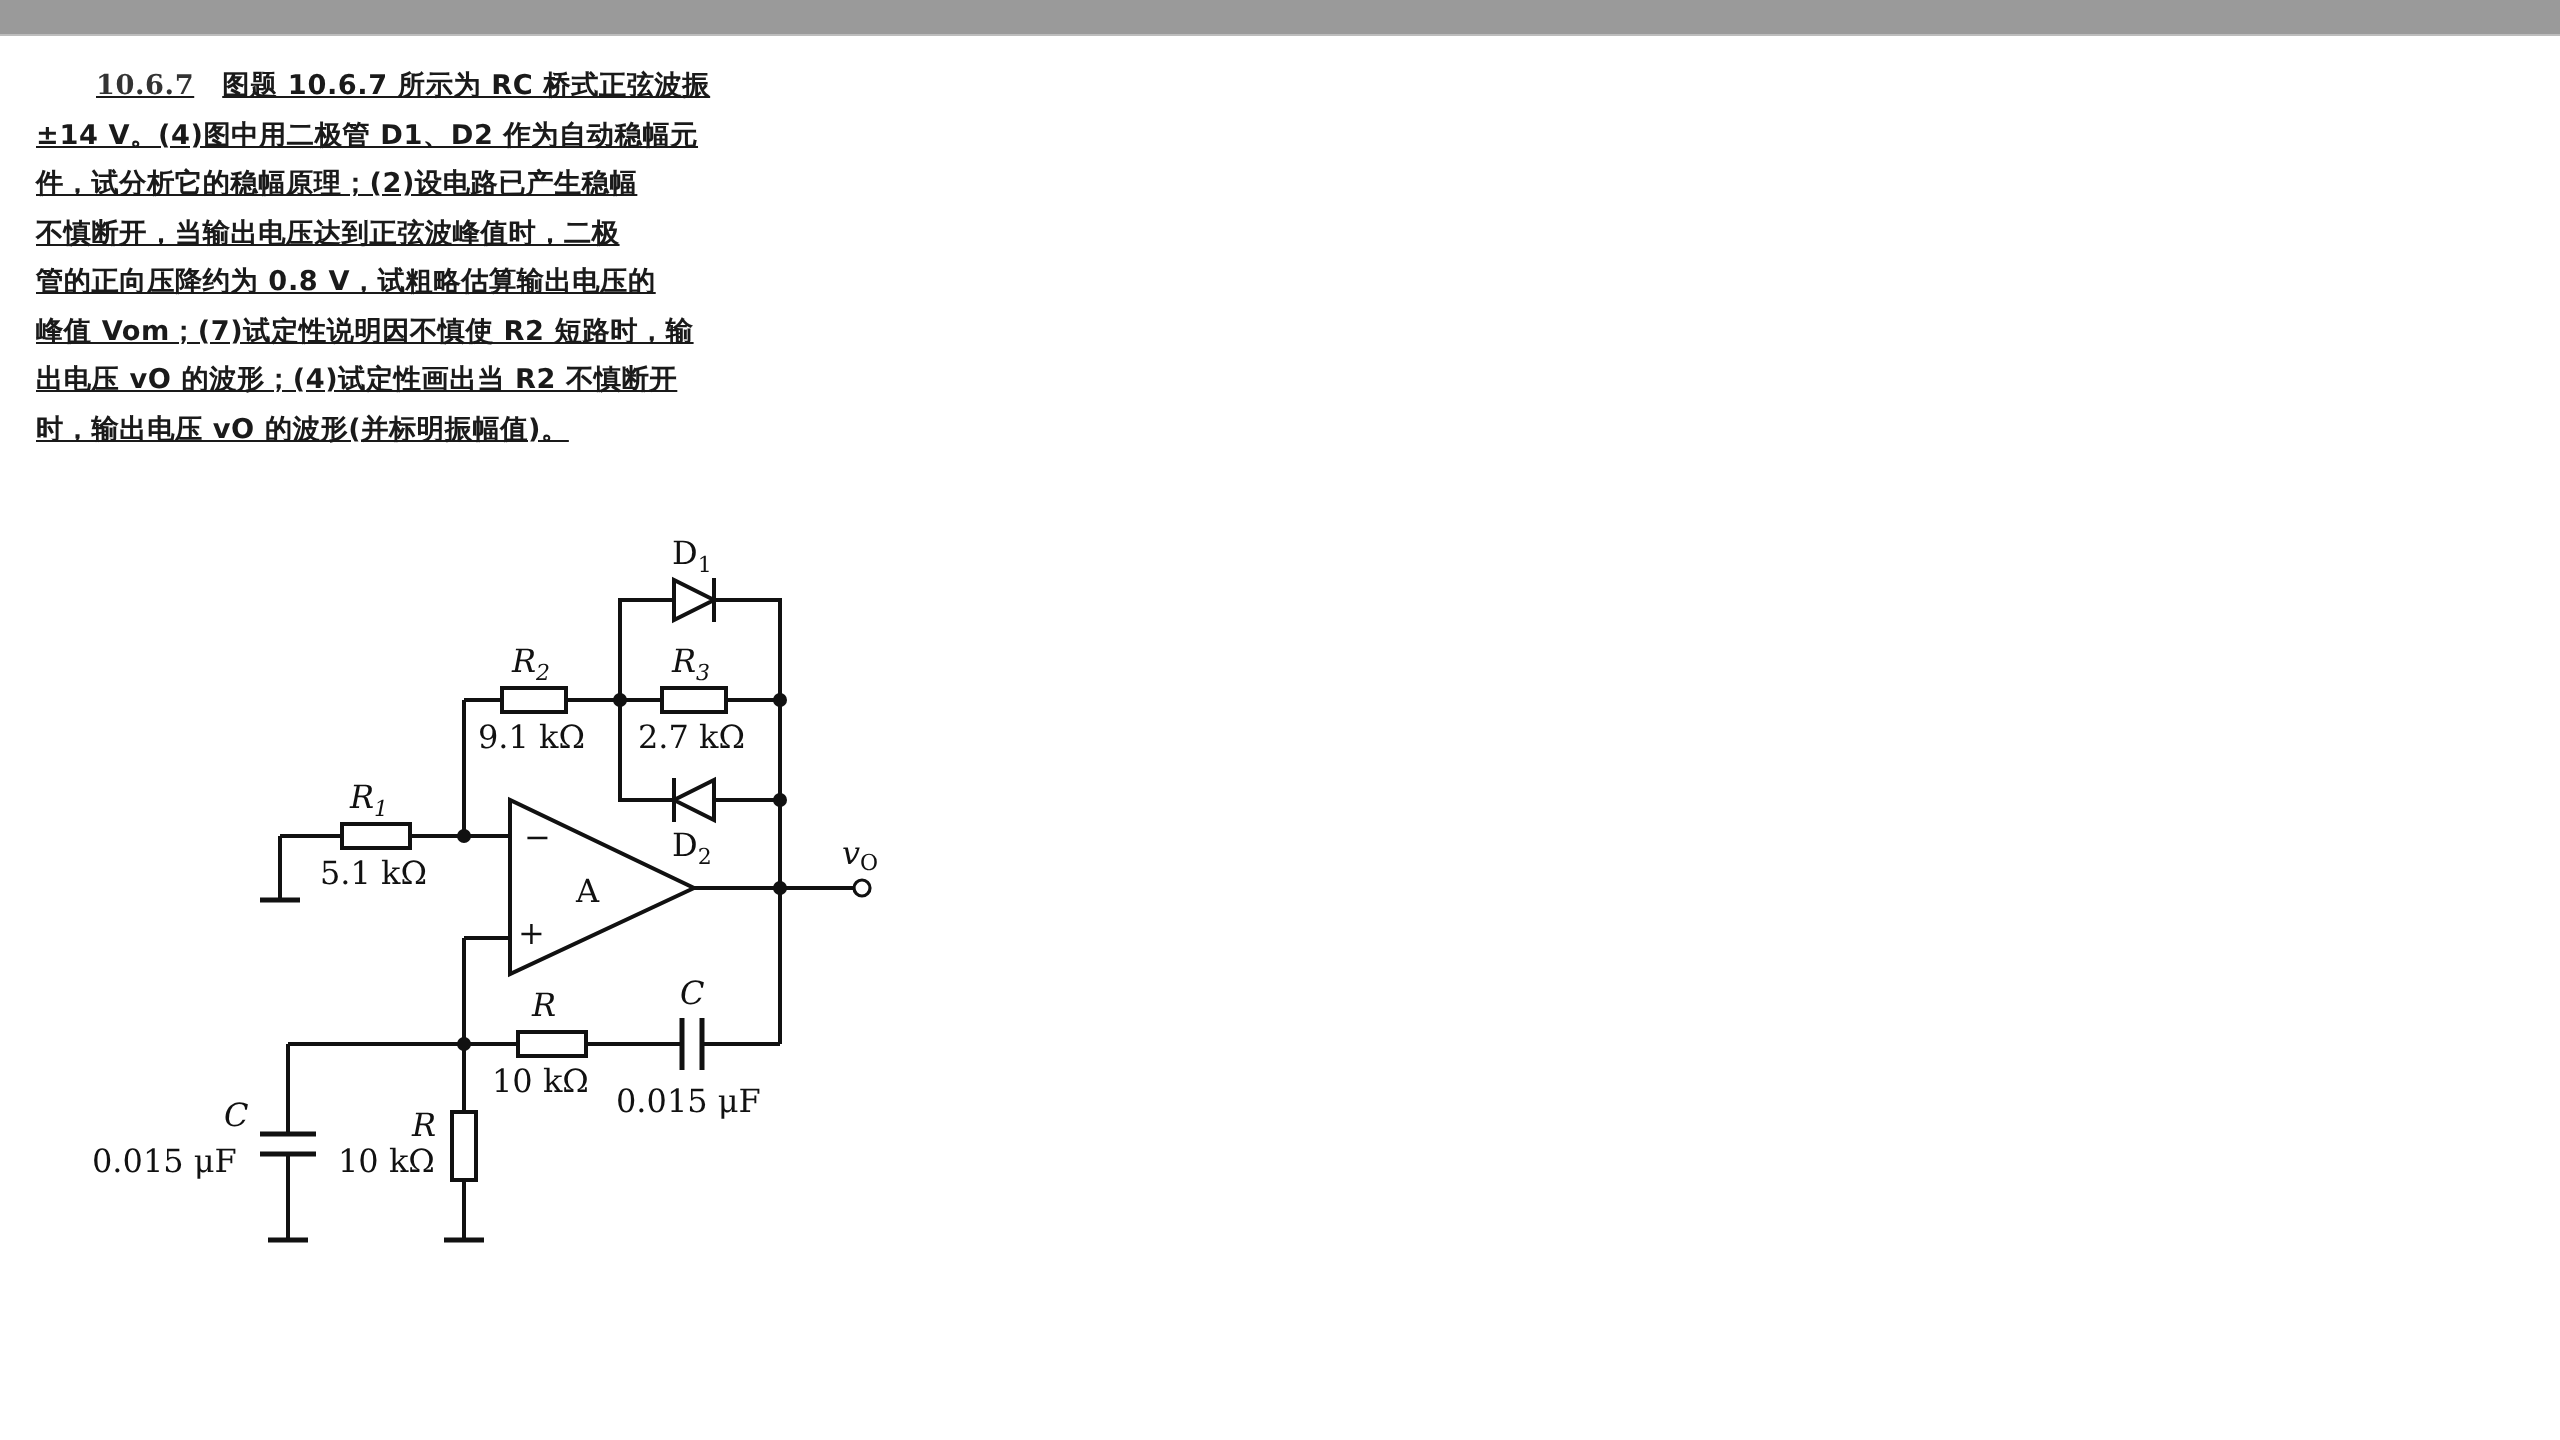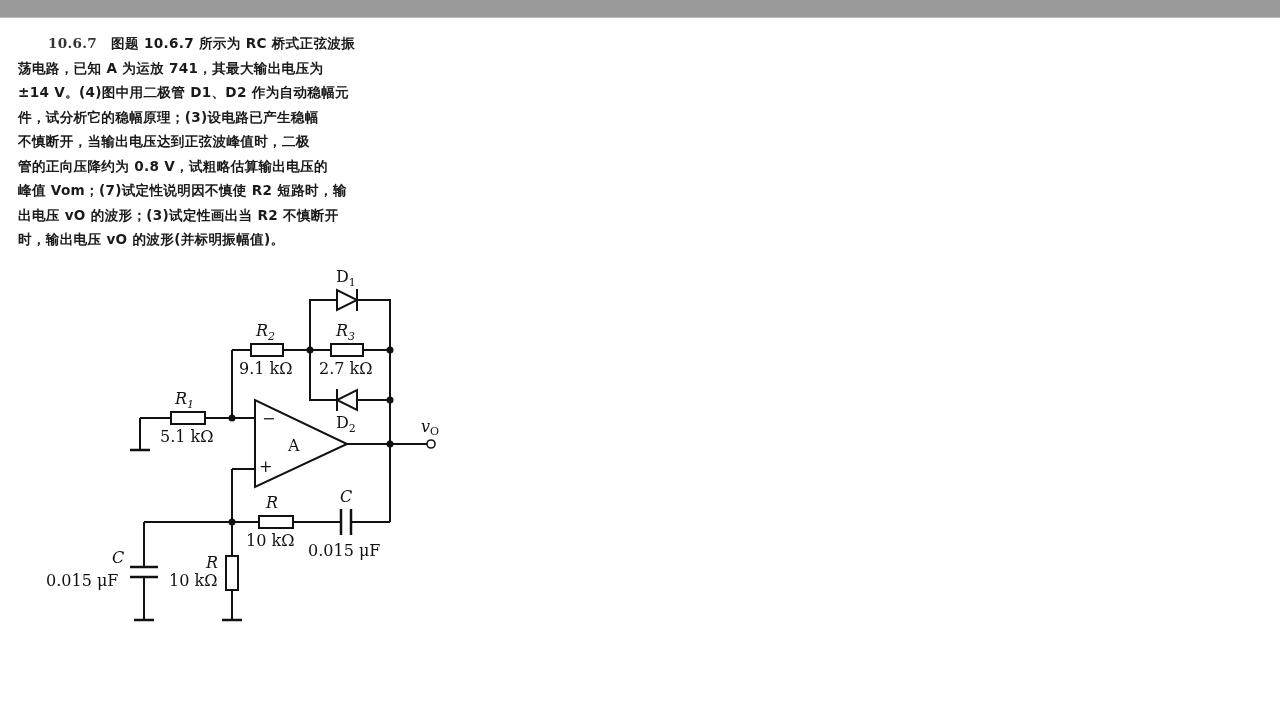--- a/index.html
+++ b/index.html
@@ -2,41 +2,40 @@
 <html><head>
 <meta charset="utf-8">
 <style>
   html, body { margin:0; padding:0; }
   body { width:1280px; height:720px; background:#ffffff; position:relative; overflow:hidden;
          font-family:"DejaVu Serif", serif; color:#111; }
   .topbar { position:absolute; left:0; top:0; width:1280px; height:17px; background:#9a9a9a;
             border-bottom:1px solid #bdbdbd; }
   .problem { position:absolute; left:18px; top:31px; width:370px; font-size:13.6px; line-height:24.5px;
              font-family:"DejaVu Sans", sans-serif; font-weight:bold; color:#1a1a1a; letter-spacing:0.3px; }
-  .problem .line { white-space:nowrap; display:block; }
+  .problem .line { white-space:nowrap; display:block;text-decoration:underline; }
   .problem .num { color:#333; margin-left:30px; margin-right:14px; font-family:"DejaVu Serif", serif; }
   svg.circuit { position:absolute; left:0; top:0; }
   .lbl { font-family:"DejaVu Serif", serif; font-size:16px; fill:#111; }
   .lbl-it { font-family:"DejaVu Serif", serif; font-style:italic; font-size:16px; fill:#111; }
   .sub { font-size:11px; }
 </style>
 </head>
 <body>
 
 <div class="topbar"></div>
 
 <div class="problem">
   <span class="line"><span class="num">10.6.7</span><span>图题 10.6.7 所示为 RC 桥式正弦波振</span></span>
-  <span class="line">荡电路，已知 A 为运放 741，其最大输出电压为</span>
   <span class="line">±14 V。(4)图中用二极管 D1、D2 作为自动稳幅元</span>
-  <span class="line">件，试分析它的稳幅原理；(3)设电路已产生稳幅</span>
+  <span class="line">件，试分析它的稳幅原理；(2)设电路已产生稳幅</span>
   <span class="line">不慎断开，当输出电压达到正弦波峰值时，二极</span>
   <span class="line">管的正向压降约为 0.8 V，试粗略估算输出电压的</span>
   <span class="line">峰值 Vom；(7)试定性说明因不慎使 R2 短路时，输</span>
-  <span class="line">出电压 vO 的波形；(3)试定性画出当 R2 不慎断开</span>
+  <span class="line">出电压 vO 的波形；(4)试定性画出当 R2 不慎断开</span>
   <span class="line">时，输出电压 vO 的波形(并标明振幅值)。</span>
 </div>
 
 <svg class="circuit" width="1280" height="720" stroke="#111" stroke-width="2" fill="none">
 
   <g>
     <polyline points="310,350 310,300 337,300"></polyline>
     <polyline points="357,300 390,300 390,350"></polyline>
     <polygon points="337,290 337,310 357,300" fill="#fff"></polygon>
     <line x1="357" y1="289" x2="357" y2="311"></line>

